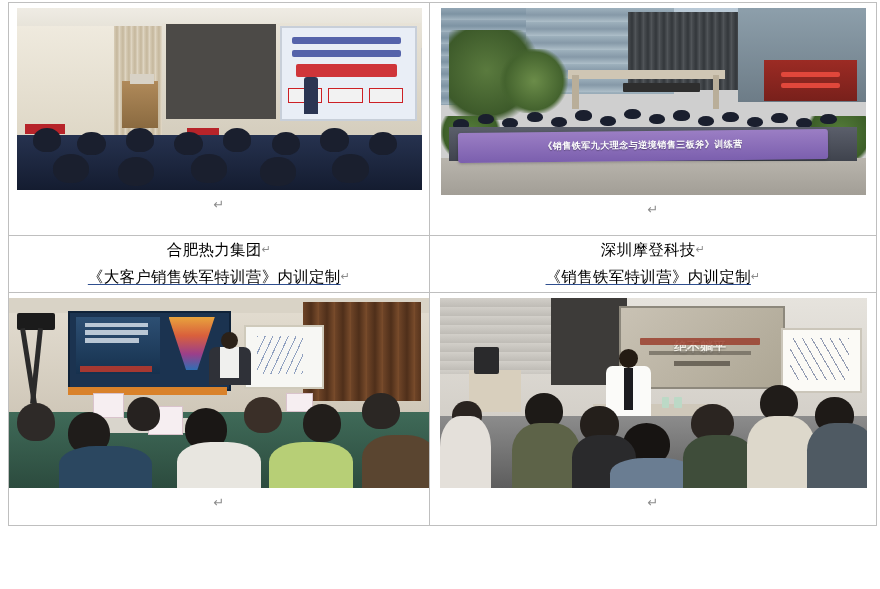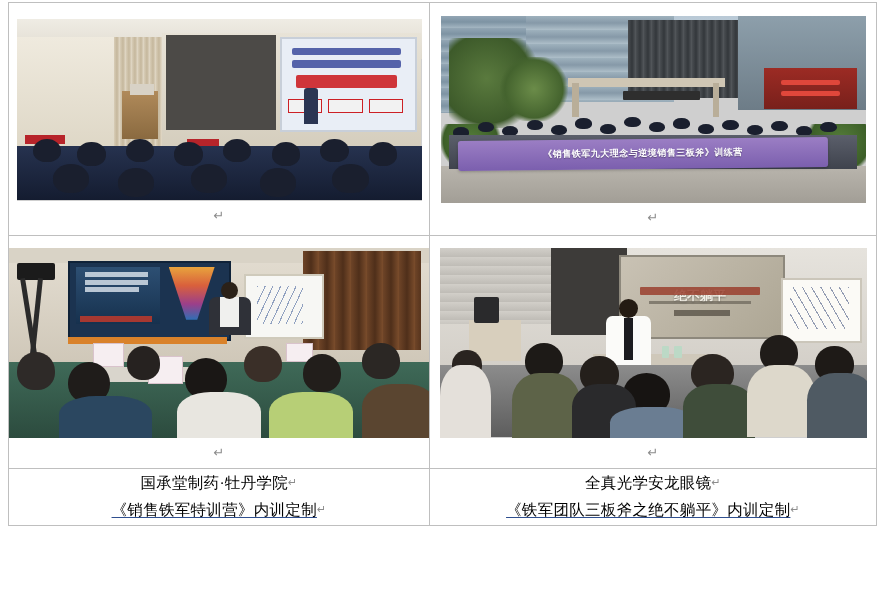--- a/index.html
+++ b/index.html
@@ -33,21 +33,21 @@
   .col-right { width: 447px; }
 
   
   .img-cell { height: 232px; }
   .img-wrap {
     width: 100%;
     height: 100%;
     display: flex;
     flex-direction: column;
     align-items: center;
-    justify-content: center;
+    justify-content: flex-start;
   }
   .photo {
     position: relative;
     overflow: hidden;
     margin-top: 5px;
     background: #cfcfcf;
   }
   .photo-tl { width: 405px; height: 182px; }
   .photo-tr { width: 425px; height: 187px; }
   .photo-bl { width: 420px; height: 190px; }
@@ -297,20 +297,30 @@
             </div>
             <div class="layer tr-banner">
               <div class="tr-banner-txt">《销售铁军九大理念与逆境销售三板斧》训练营</div>
             </div>
           </div>
           <div class="pilcrow">↵</div>
         </div>
       </td>
     </tr>
 
+    <tr>
+      <td class="cap-cell">
+        <div class="cap-line"><span>合肥热力集团</span><span class="mark">↵</span></div>
+        <div class="cap-line cap-line-2"><span>《大客户销售铁军特训营》内训定制</span><span class="mark">↵</span></div>
+      </td>
+      <td class="cap-cell">
+        <div class="cap-line"><span>深圳摩登科技</span><span class="mark">↵</span></div>
+        <div class="cap-line cap-line-2"><span>《销售铁军特训营》内训定制</span><span class="mark">↵</span></div>
+      </td>
+    </tr>
 
     <tr>
       <td class="img-cell">
         <div class="img-wrap">
           <div class="photo photo-bl">
             <div class="layer bl-wall"></div>
             <div class="layer bl-ceil"></div>
             <div class="layer bl-door"></div>
             <div class="layer bl-screen"></div>
             <div class="layer bl-scr-img"></div>
@@ -386,25 +396,15 @@
             <div class="body-sh" style="left:40%;top:84%;width:20%;height:20%;background:#6a7d92"></div>
             <div class="body-sh" style="left:57%;top:72%;width:17%;height:30%;background:#3f4d3a"></div>
             <div class="body-sh" style="left:72%;top:62%;width:16%;height:38%;background:#ddd8cb"></div>
             <div class="body-sh" style="left:86%;top:66%;width:16%;height:36%;background:#4f5a63"></div>
           </div>
           <div class="pilcrow">↵</div>
         </div>
       </td>
     </tr>
 
-    <tr>
-      <td class="cap-cell">
-        <div class="cap-line"><span>国承堂制药·牡丹学院</span><span class="mark">↵</span></div>
-        <div class="cap-line cap-line-2"><span>《销售铁军特训营》内训定制</span><span class="mark">↵</span></div>
-      </td>
-      <td class="cap-cell">
-        <div class="cap-line"><span>全真光学安龙眼镜</span><span class="mark">↵</span></div>
-        <div class="cap-line cap-line-2"><span>《铁军团队三板斧之绝不躺平》内训定制</span><span class="mark">↵</span></div>
-      </td>
-    </tr>
 
   </tbody>
 </table>
 
 </body></html>

